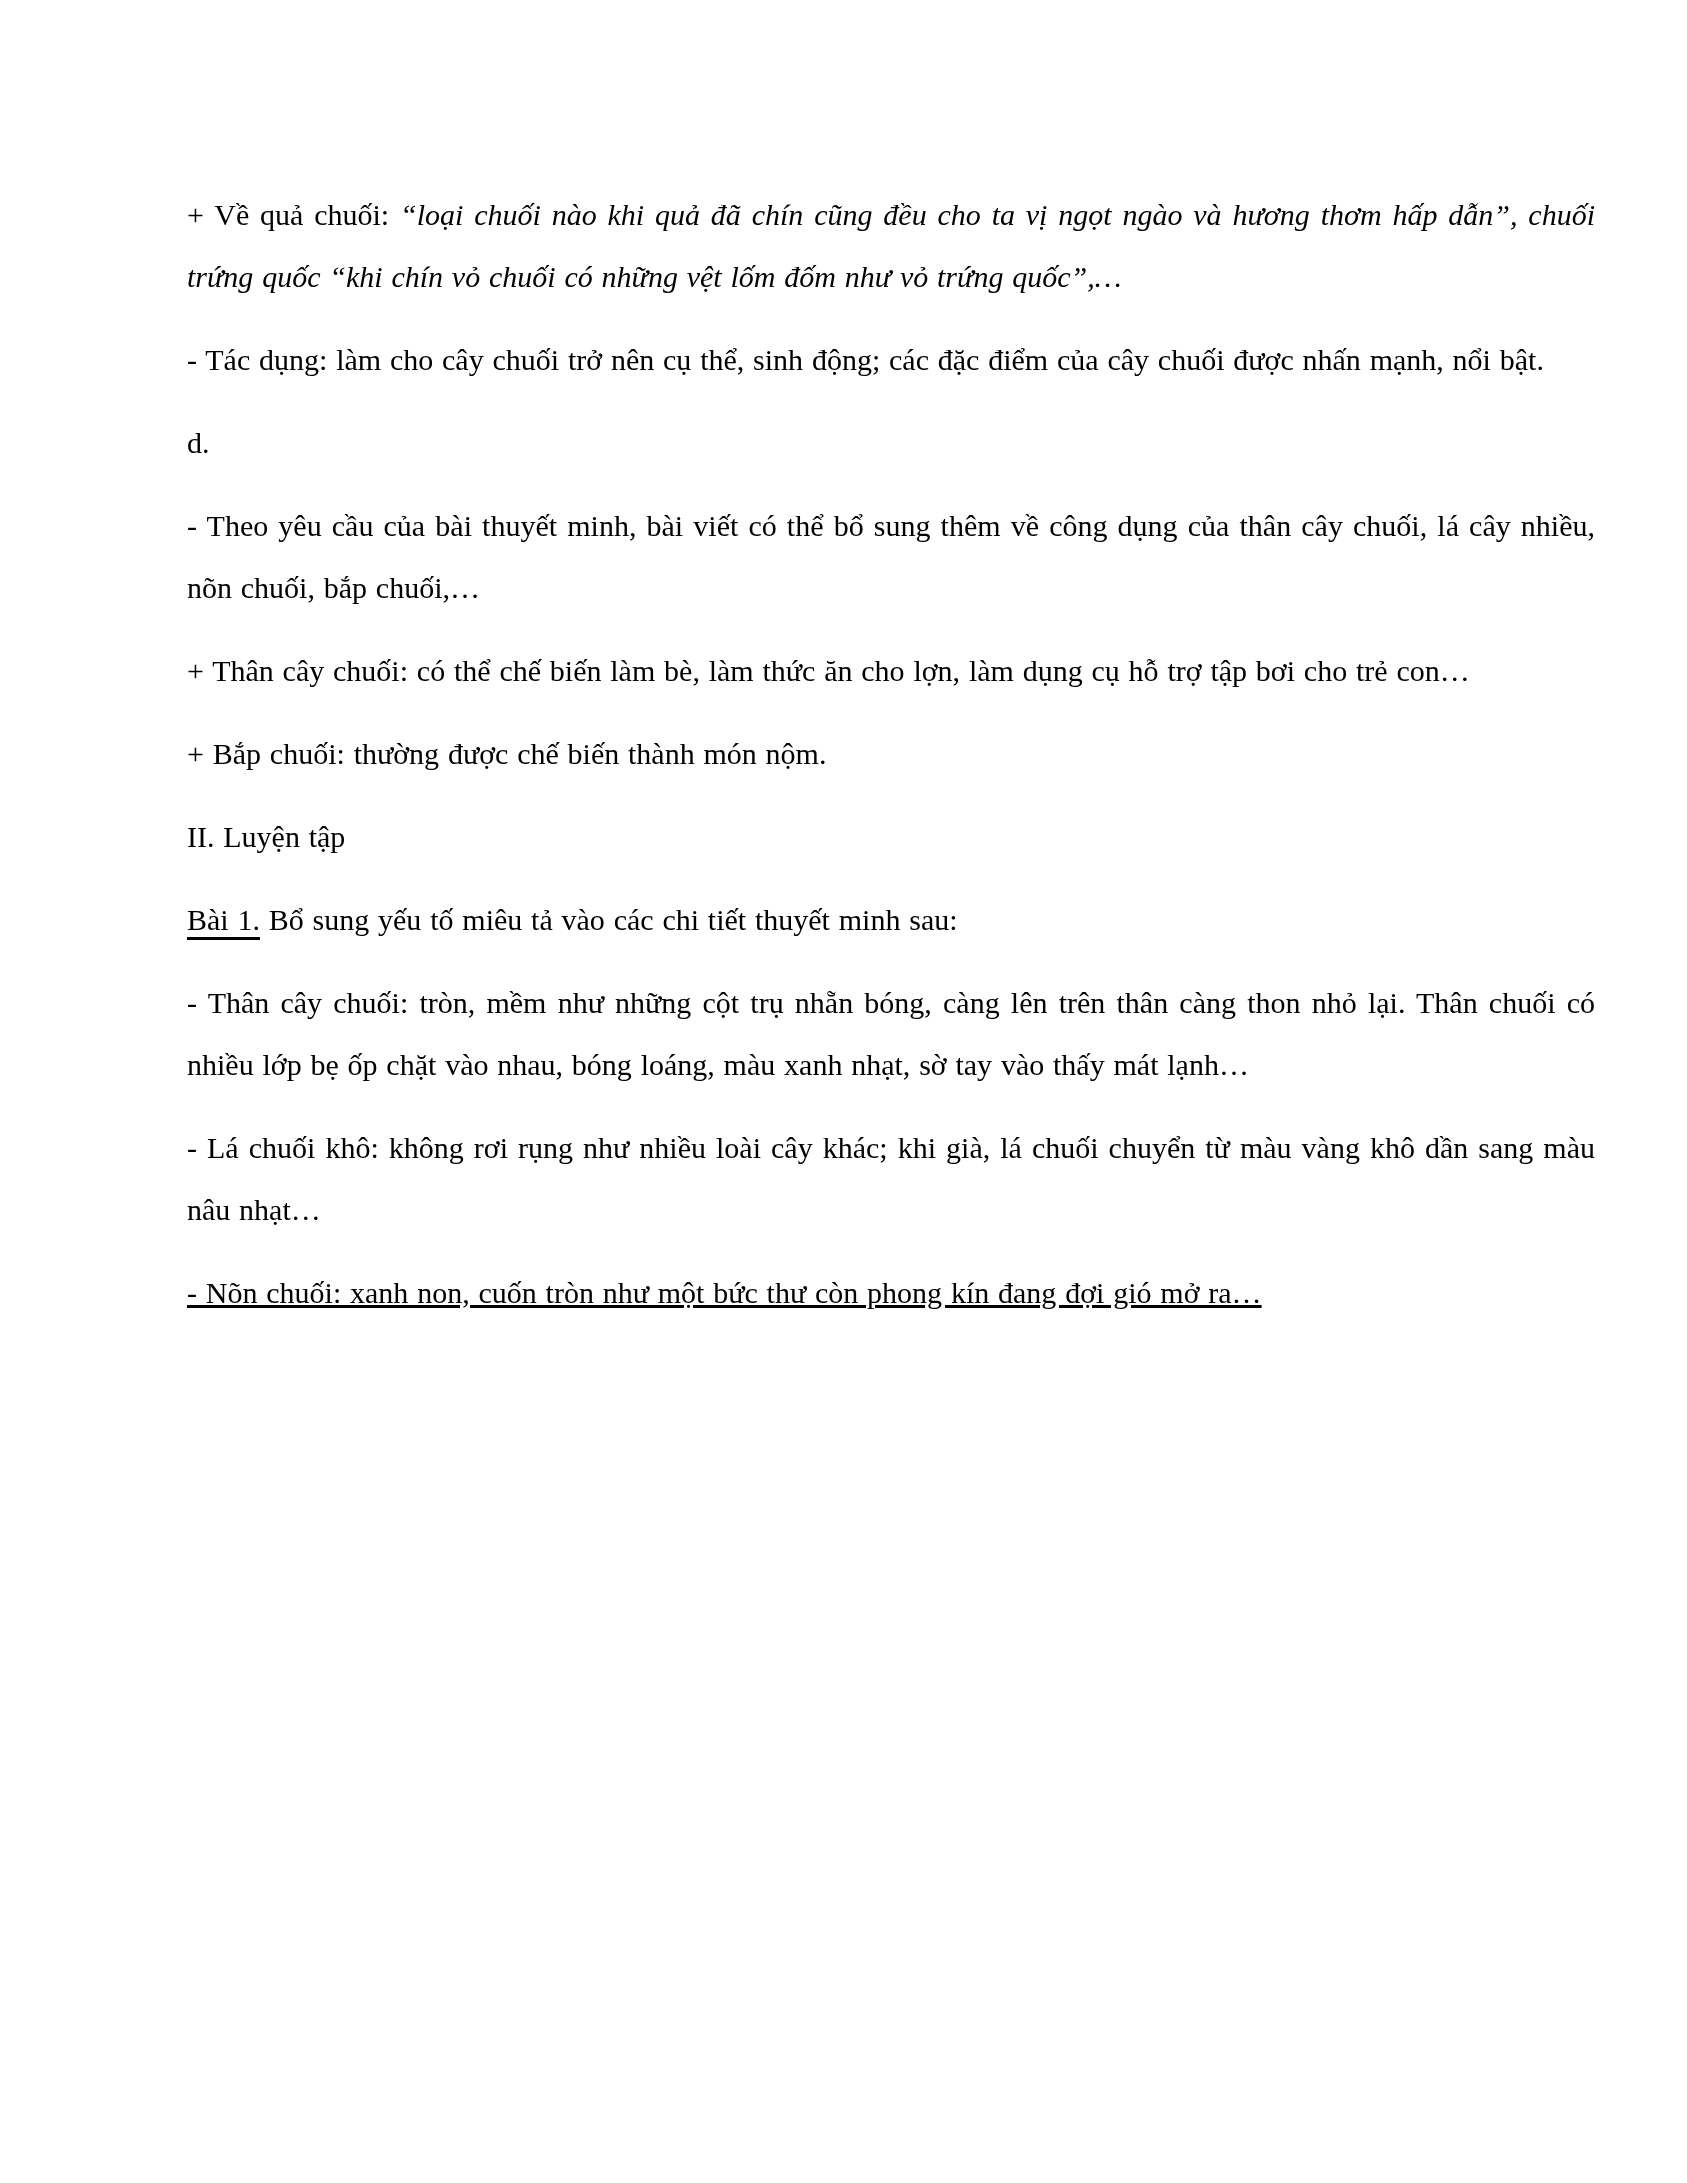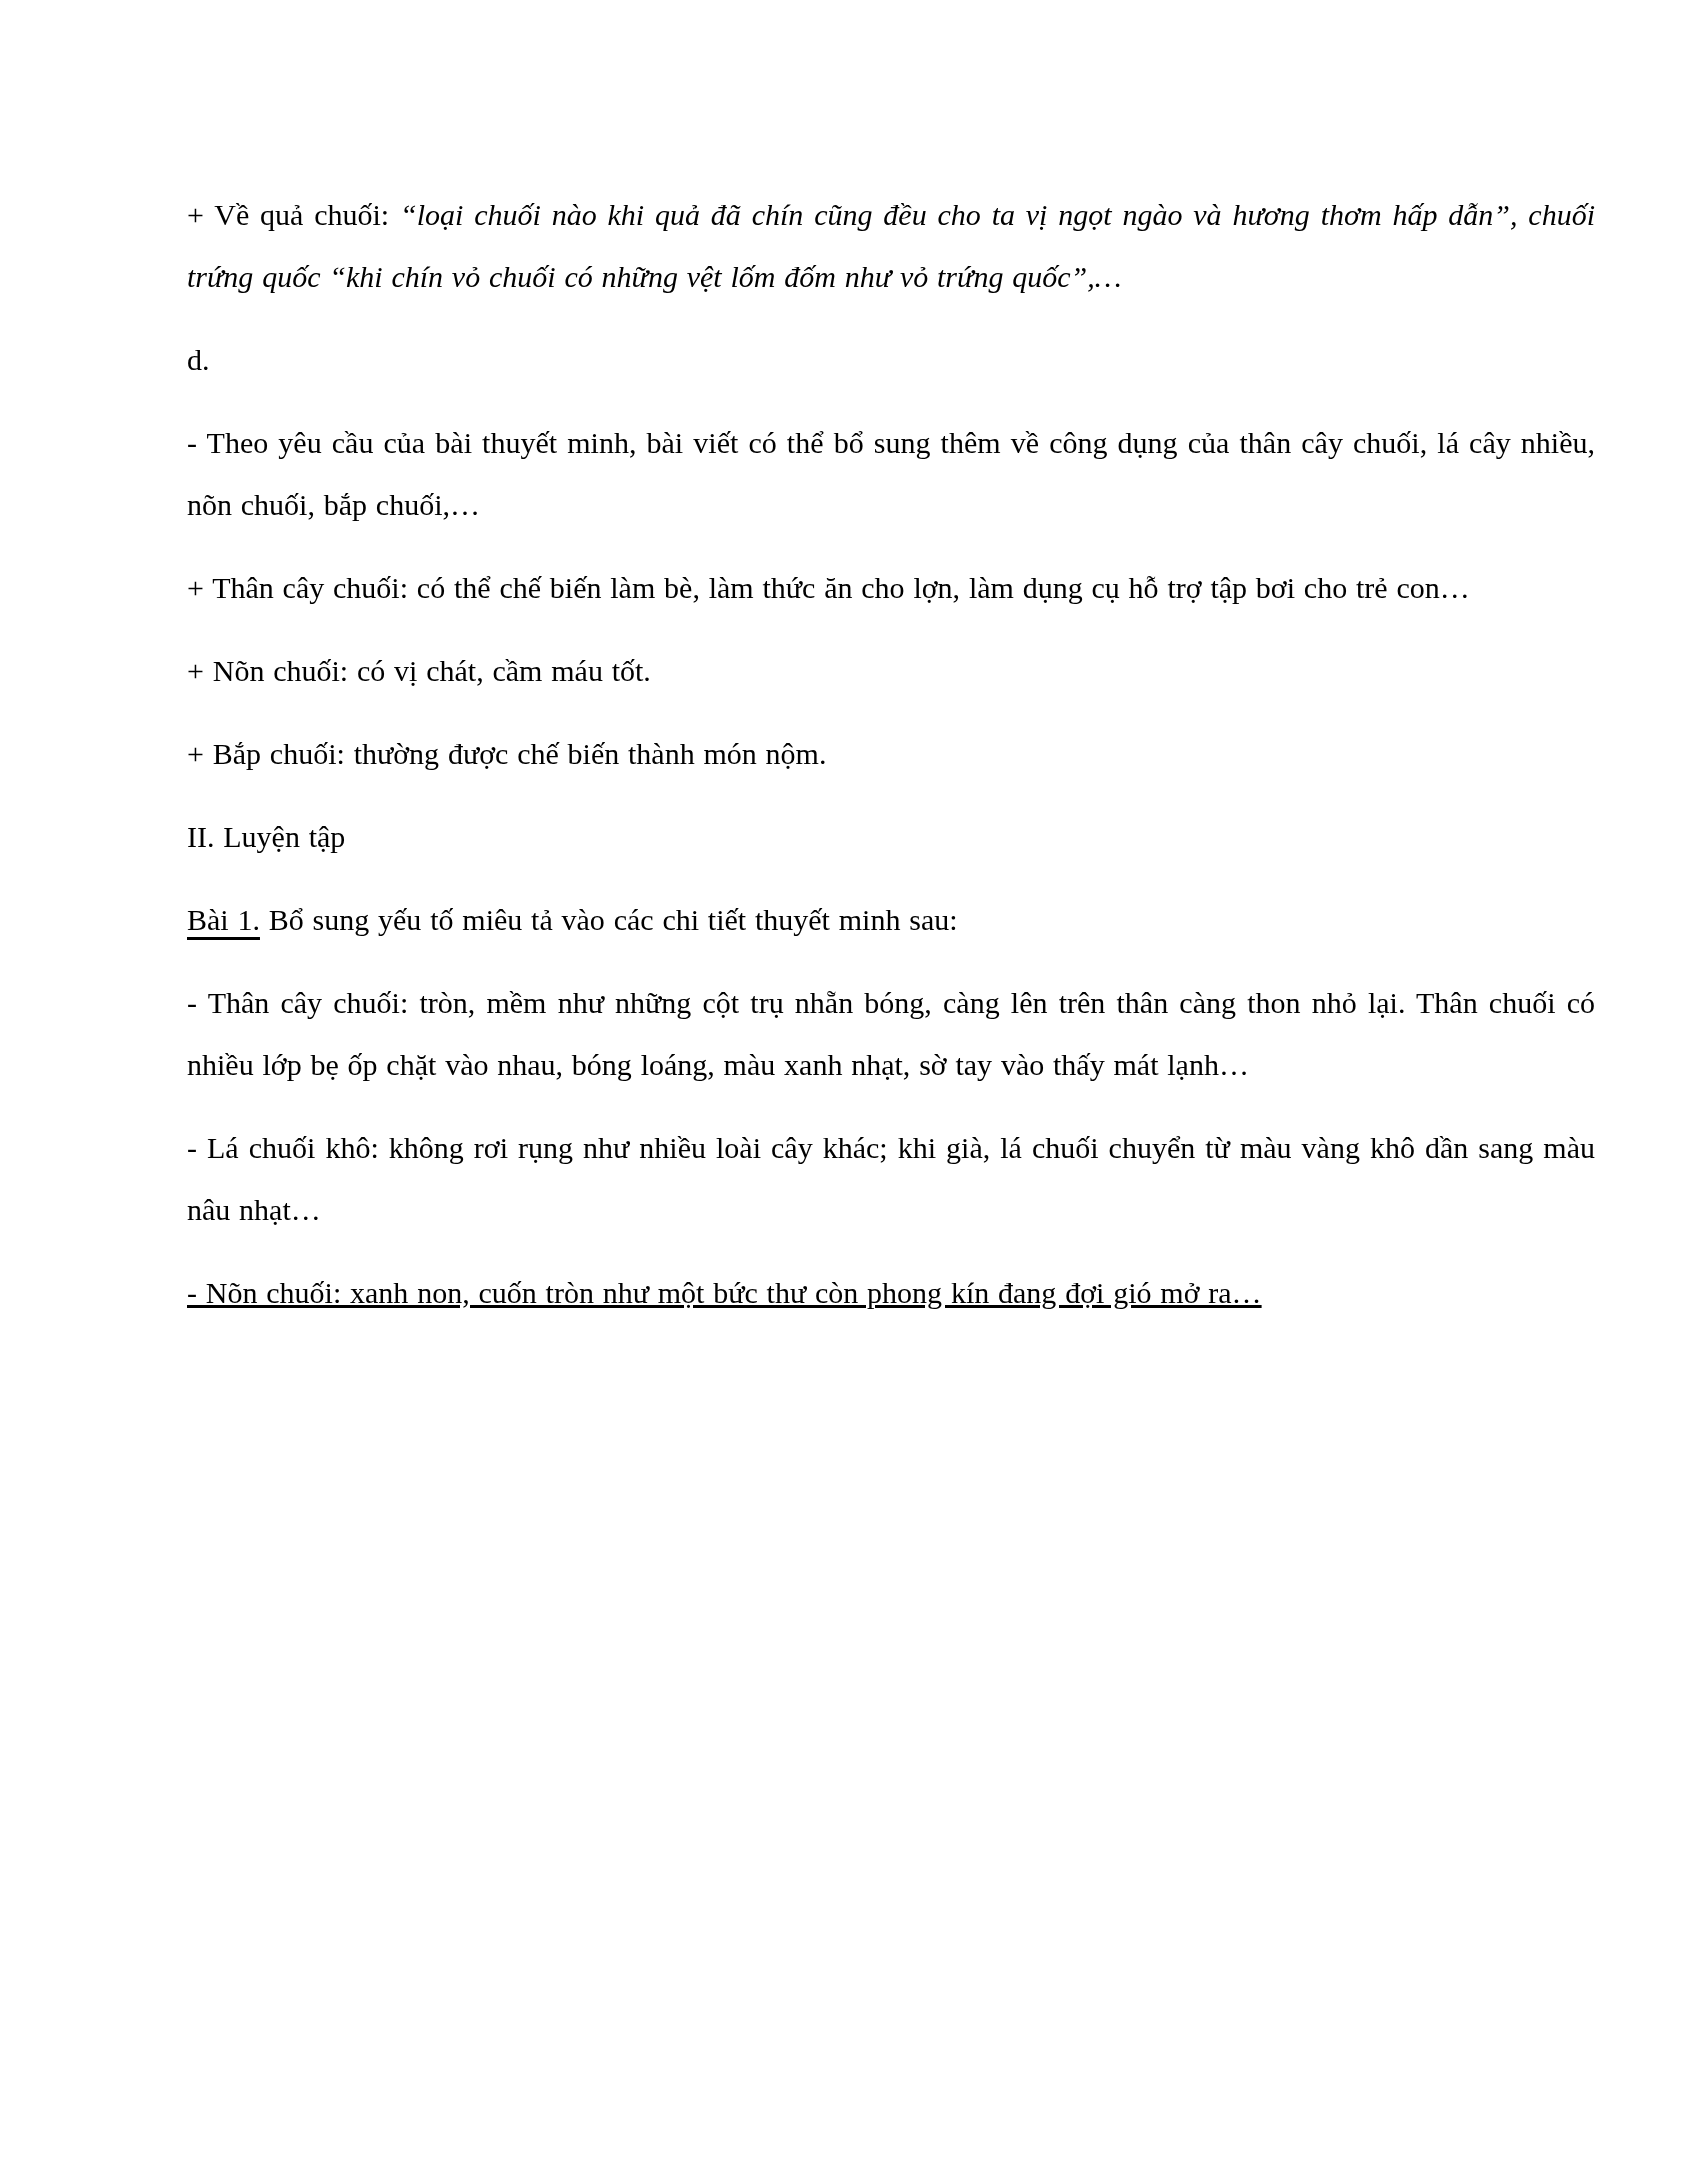--- a/index.html
+++ b/index.html
@@ -41,24 +41,24 @@
     text-decoration-thickness: 2.6px;
     text-underline-offset: 6.6px;
   }
 </style>
 </head>
 <body>
 
 <div class="doc-page">
   <div class="doc-body">
       <p><span class="seg-normal">+ Về quả chuối: </span><span class="seg-italic">“loại chuối nào khi quả đã chín cũng đều cho ta vị ngọt ngào và hương thơm hấp dẫn”, chuối trứng quốc “khi chín vỏ chuối có những vệt lốm đốm như vỏ trứng quốc”,…</span></p>
+      <p><span class="seg-normal">- Tác dụng: làm cho cây chuối trở nên cụ thể, sinh động; các đặc điểm của cây chuối được nhấn mạnh, nổi bật.</span></p>
       <p><span class="seg-normal">d.</span></p>
       <p><span class="seg-normal">- Theo yêu cầu của bài thuyết minh, bài viết có thể bổ sung thêm về công dụng của thân cây chuối, lá cây nhiều, nõn chuối, bắp chuối,…</span></p>
       <p><span class="seg-normal">+ Thân cây chuối: có thể chế biến làm bè, làm thức ăn cho lợn, làm dụng cụ hỗ trợ tập bơi cho trẻ con…</span></p>
-      <p><span class="seg-normal">+ Nõn chuối: có vị chát, cầm máu tốt.</span></p>
       <p><span class="seg-normal">+ Bắp chuối: thường được chế biến thành món nộm.</span></p>
       <p><span class="seg-bold">II. Luyện tập</span></p>
       <p><span class="seg-underline">Bài 1.</span><span class="seg-normal"> Bổ sung yếu tố miêu tả vào các chi tiết thuyết minh sau:</span></p>
       <p><span class="seg-normal">- Thân cây chuối: tròn, mềm như những cột trụ nhẵn bóng, càng lên trên thân càng thon nhỏ lại. Thân chuối có nhiều lớp bẹ ốp chặt vào nhau, bóng loáng, màu xanh nhạt, sờ tay vào thấy mát lạnh…</span></p>
       <p><span class="seg-normal">- Lá chuối khô: không rơi rụng như nhiều loài cây khác; khi già, lá chuối chuyển từ màu vàng khô dần sang màu nâu nhạt…</span></p>
       <p><span class="seg-normal">- Nõn chuối: xanh non, cuốn tròn như một bức thư còn phong kín đang đợi gió mở ra…</span></p>
     </div>
 </div>
 
 

